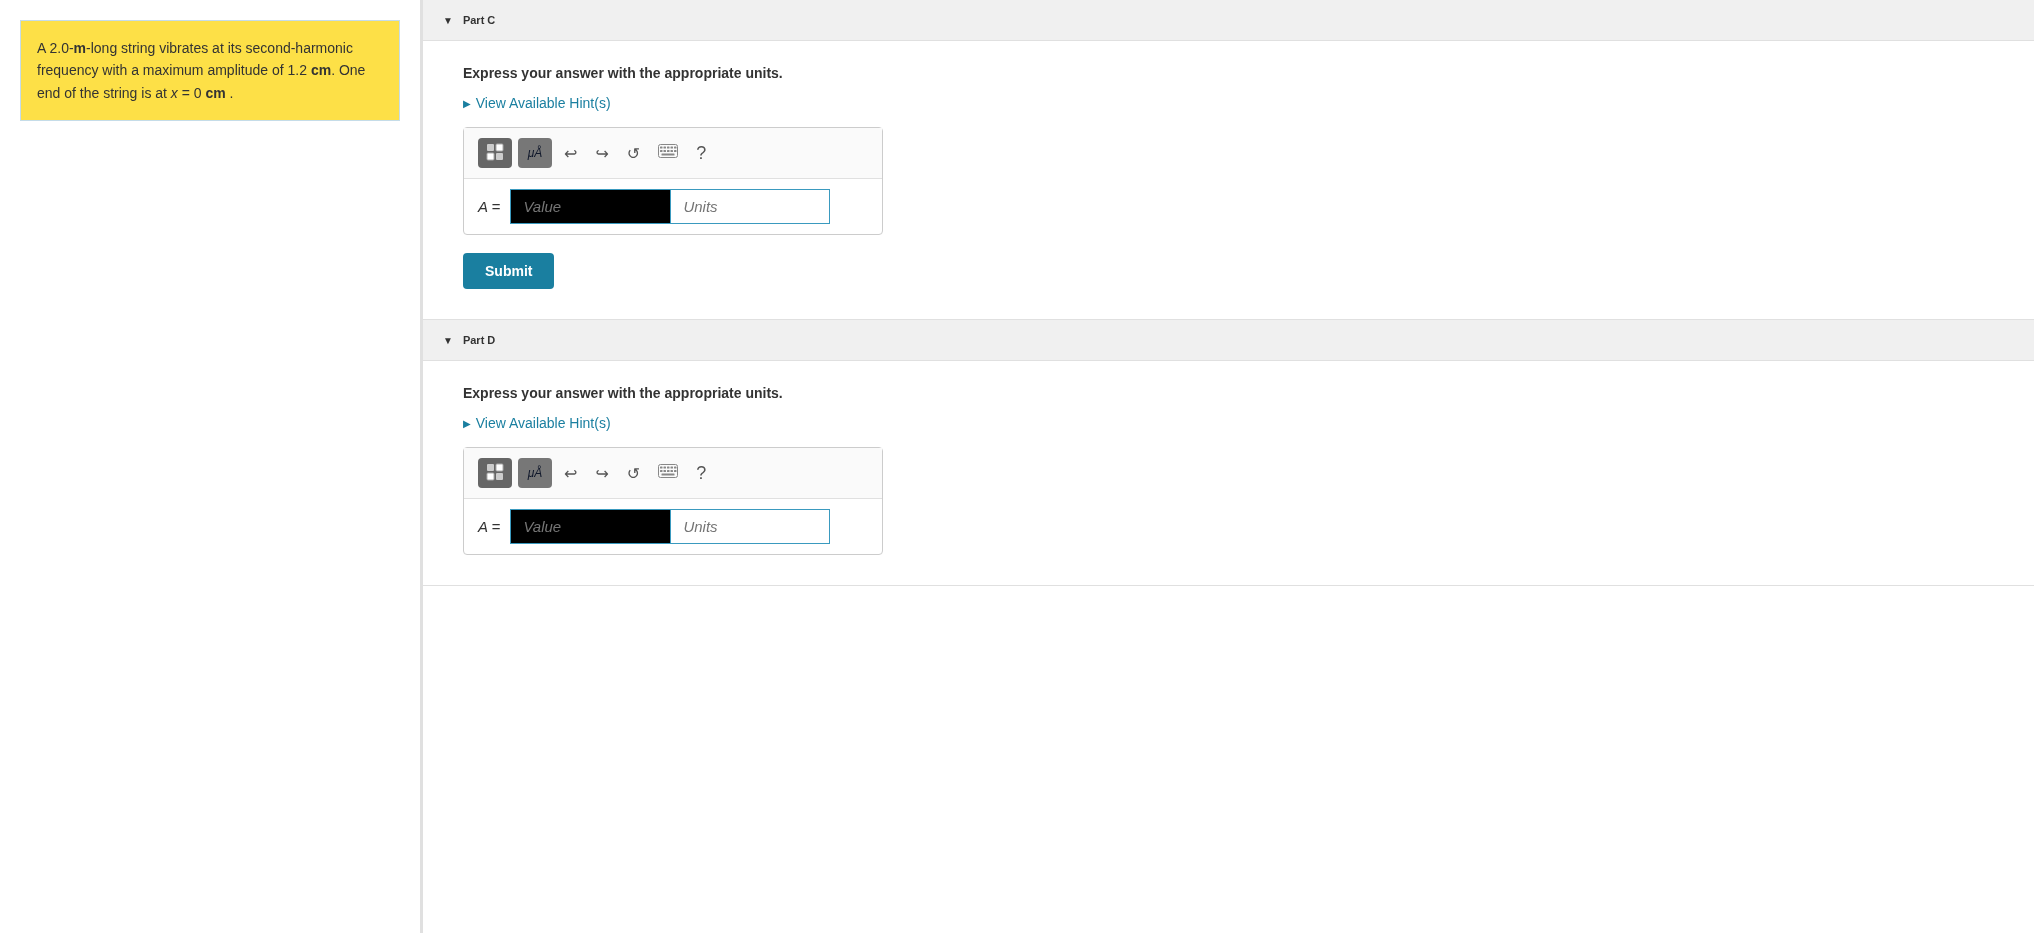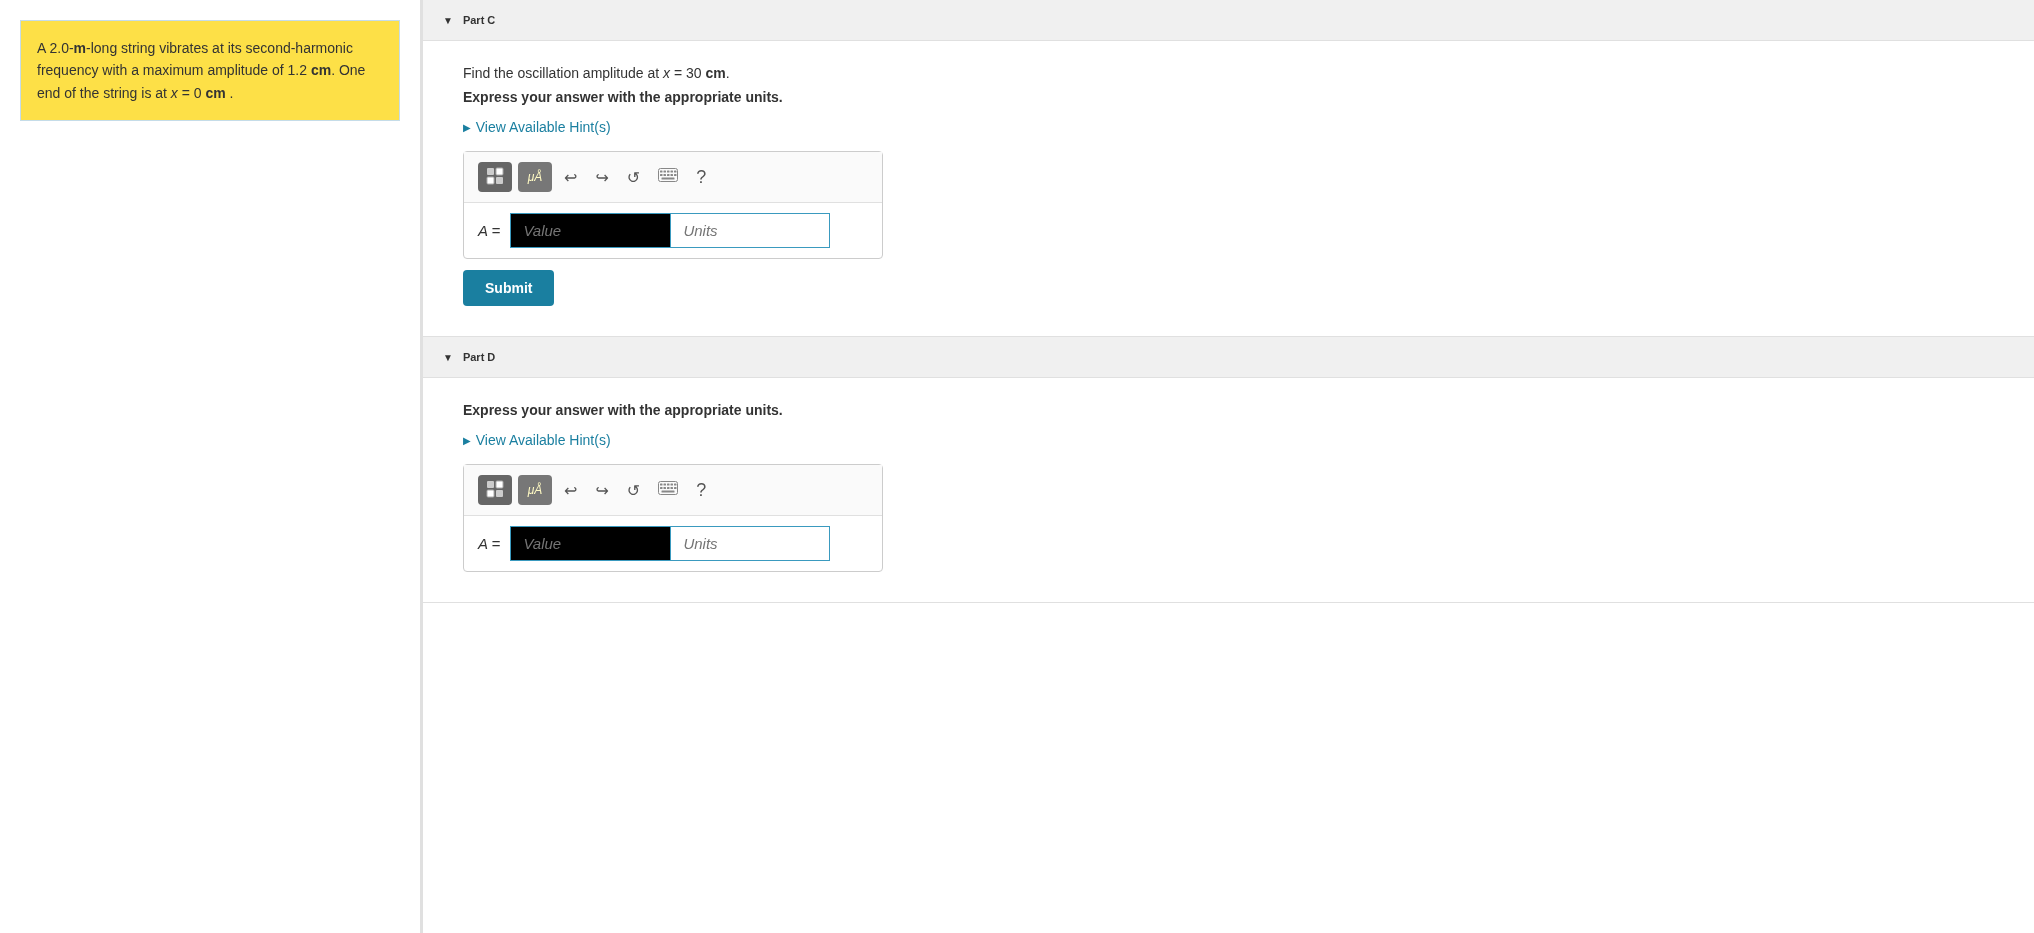--- a/index.html
+++ b/index.html
@@ -104,21 +104,21 @@
       gap: 6px;
       padding: 10px 14px;
       border-bottom: 1px solid #e0e0e0;
       background: #fafafa;
     }
 
     .toolbar-btn {
       background: #777;
       border: none;
       border-radius: 4px;
-      color: #fef9c3;
+      color: #0f172a;
       font-size: 12px;
       padding: 5px 8px;
       cursor: pointer;
       display: flex;
       align-items: center;
       justify-content: center;
       min-width: 34px;
       height: 30px;
     }
 
@@ -185,21 +185,21 @@
       padding: 8px 12px;
       font-size: 15px;
       color: #6d28d9;
       font-style: italic;
       width: 160px;
       outline: none;
       background: #fff;
     }
 
     .submit-btn {
-      margin-top: 11px;
+      margin-top: 18px;
       background: #1a7fa0;
       color: #fff;
       border: none;
       border-radius: 4px;
       padding: 10px 22px;
       font-size: 14px;
       cursor: pointer;
       font-weight: bold;
       text-align: center;
     }
@@ -218,23 +218,20 @@
 </div>
 
 <div class="right-panel">
 
   <div class="part-section">
     <div class="part-header">
       <span class="chevron">▼</span>
       <span class="part-title">Part C</span>
     </div>
     <div class="part-body">
-      <p class="question-text">
-        Find the oscillation amplitude at <em>x</em> = 30 <strong>cm</strong>.
-      </p>
       <p class="instruction-text">Express your answer with the appropriate units.</p>
       <a class="hint-link">
         <span class="hint-arrow">▶</span>
         <span>View Available Hint(s)</span>
       </a>
       <div class="answer-box">
         <div class="toolbar">
           <button class="toolbar-btn grid-icon">
             <span>
               <svg width="18" height="18" viewBox="0 0 18 18" fill="none">

